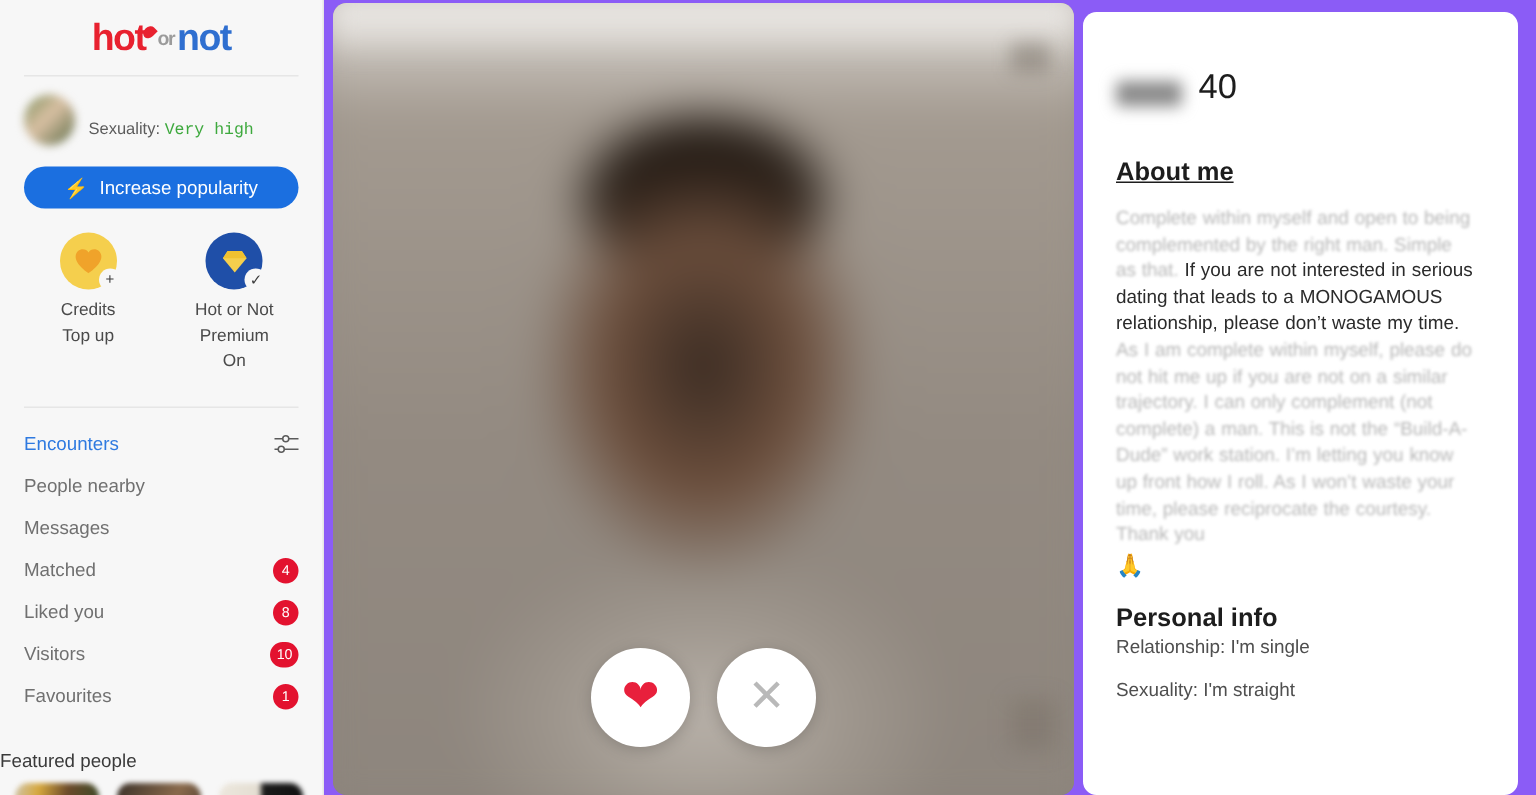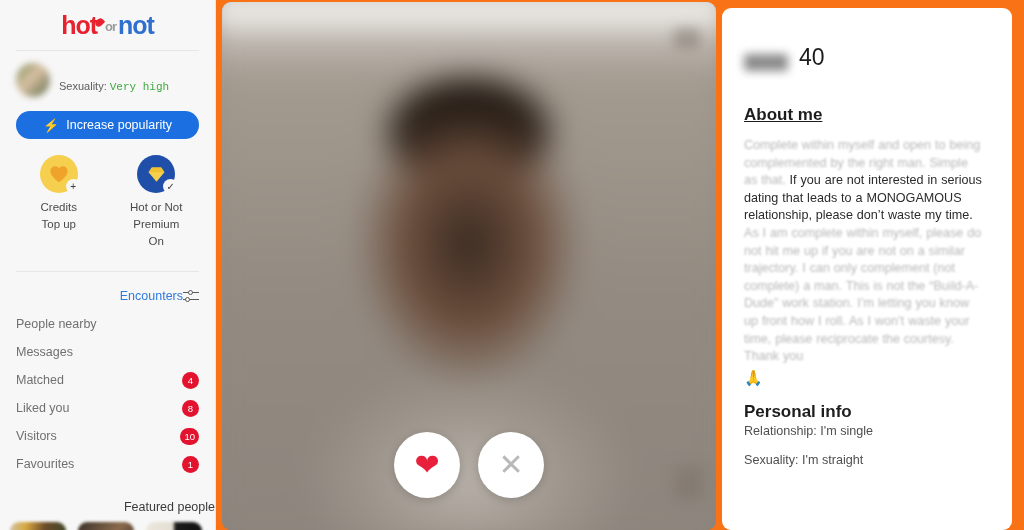--- a/index.html
+++ b/index.html
@@ -2,21 +2,21 @@
 <html><head>
 <meta charset="utf-8">
 <style>
   * { box-sizing: border-box; margin: 0; padding: 0; }
   html, body {
     width: 1024px; height: 530px;
     font-family: "Liberation Sans", sans-serif;
     background: #f5f5f5;
     overflow: hidden;
   }
-  .app { position: relative; width: 1024px; height: 530px; display: flex; background: #f97316; }
+  .app { position: relative; width: 1024px; height: 530px; display: flex; background: #8b5cf6; }
 
   
   .sidebar {
     width: 216px; height: 530px; background: #f7f7f7;
     border-right: 1px solid #e6e6e6;
     flex: 0 0 216px; position: relative; overflow: hidden;
   }
   .logo-wrap { height: 44px; display: flex; align-items: center; justify-content: center; padding-top: 6px; }
   .logo { font-size: 25px; font-weight: bold; letter-spacing: -1px; line-height: 1; }
   .logo .hot { color: #e8212f; }
@@ -59,36 +59,36 @@
     background: #f7f7f7; color: #3a3a3a; font-size: 10px; display: flex; align-items: center; justify-content: center;
   }
   .perk-l { font-size: 11.5px; color: #4a4a4a; text-align: center; line-height: 15px; }
 
   .nav-div { height: 1px; background: #e6e6e6; margin: 22px 16px 0 16px; }
   .nav { padding: 10px 0 0 0; }
   .nav-item {
     display: flex; align-items: center; height: 28px; padding: 0 16px;
     font-size: 12.5px; color: #707070; cursor: pointer; position: relative;
   }
-  .nav-item.active { color: #2f7ae0; text-align: right; }
+  .nav-item.active { color: #2f7ae0; }
   .nav-label { flex: 1; }
   .nav-badge {
     min-width: 17px; height: 17px; border-radius: 9px; background: #e3122f; color: #fff;
     font-size: 9.5px; display: flex; align-items: center; justify-content: center; padding: 0 4px;
   }
   .filter-ico { width: 16px; height: 14px; position: relative; cursor: pointer; }
   .filter-ico i { position: absolute; left: 0; width: 16px; height: 1.4px; background: #5a5a5a; }
   .filter-ico i:nth-child(1) { top: 3px; }
   .filter-ico i:nth-child(2) { top: 10px; }
   .filter-ico u { position: absolute; width: 5px; height: 5px; border: 1.4px solid #5a5a5a;
                   border-radius: 50%; background: #f7f7f7; }
   .filter-ico u:nth-child(3) { top: 0.5px; left: 5px; }
   .filter-ico u:nth-child(4) { top: 7.5px; left: 2px; }
 
-  .featured-t { text-align: right; font-size: 12.5px; color: #3a3a3a; margin-top: 22px; }
+  .featured-t { text-align: left; font-size: 12.5px; color: #3a3a3a; margin-top: 22px; }
   .thumbs { display: flex; gap: 12px; padding: 8px 10px 0 10px; }
   .thumb { width: 56px; height: 56px; border-radius: 9px; overflow: hidden; filter: blur(1.6px); cursor: pointer; }
   .t1 { background: linear-gradient(100deg,#cfc4ab 0%,#d6a83e 25%,#6b4a2a 55%,#2f4a27 100%); }
   .t2 { background: linear-gradient(120deg,#3a3129 0%,#8a6a4c 50%,#2a2420 100%); }
   .t3 { background: linear-gradient(90deg,#ece7dd 0%,#e4ded2 48%,#1b1b1b 52%,#111 100%); }
 
   
   .photo-wrap { flex: 0 0 506px; padding: 2px 6px 0 6px; position: relative; }
   .photo-card {
     position: relative; width: 494px; height: 528px; border-radius: 9px; overflow: hidden;

